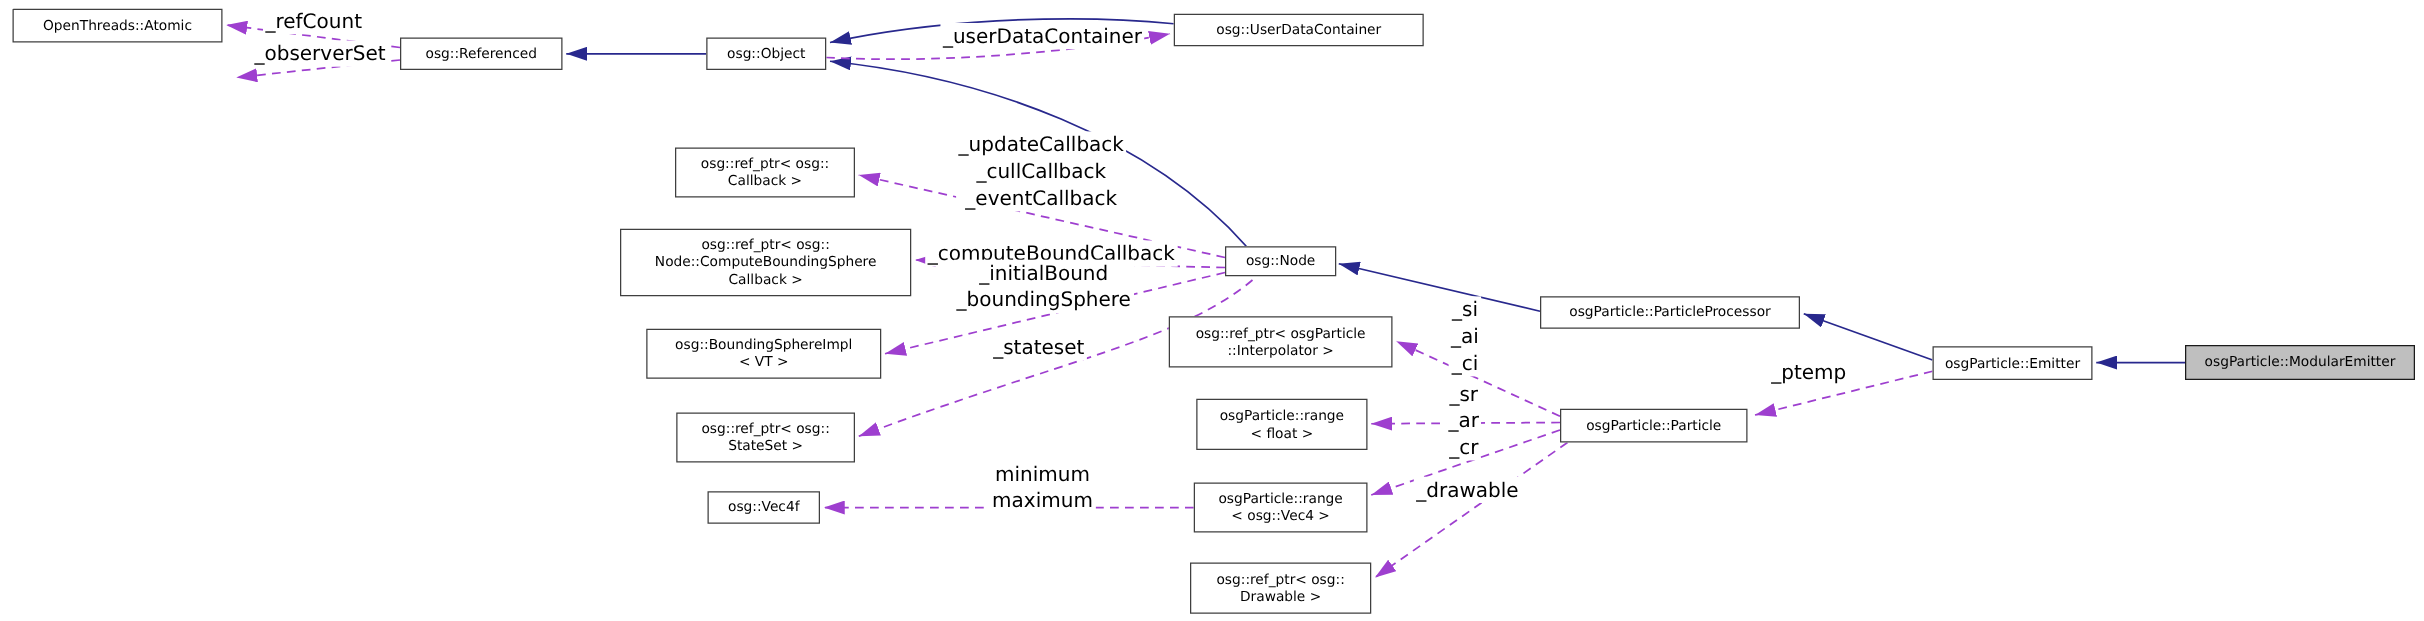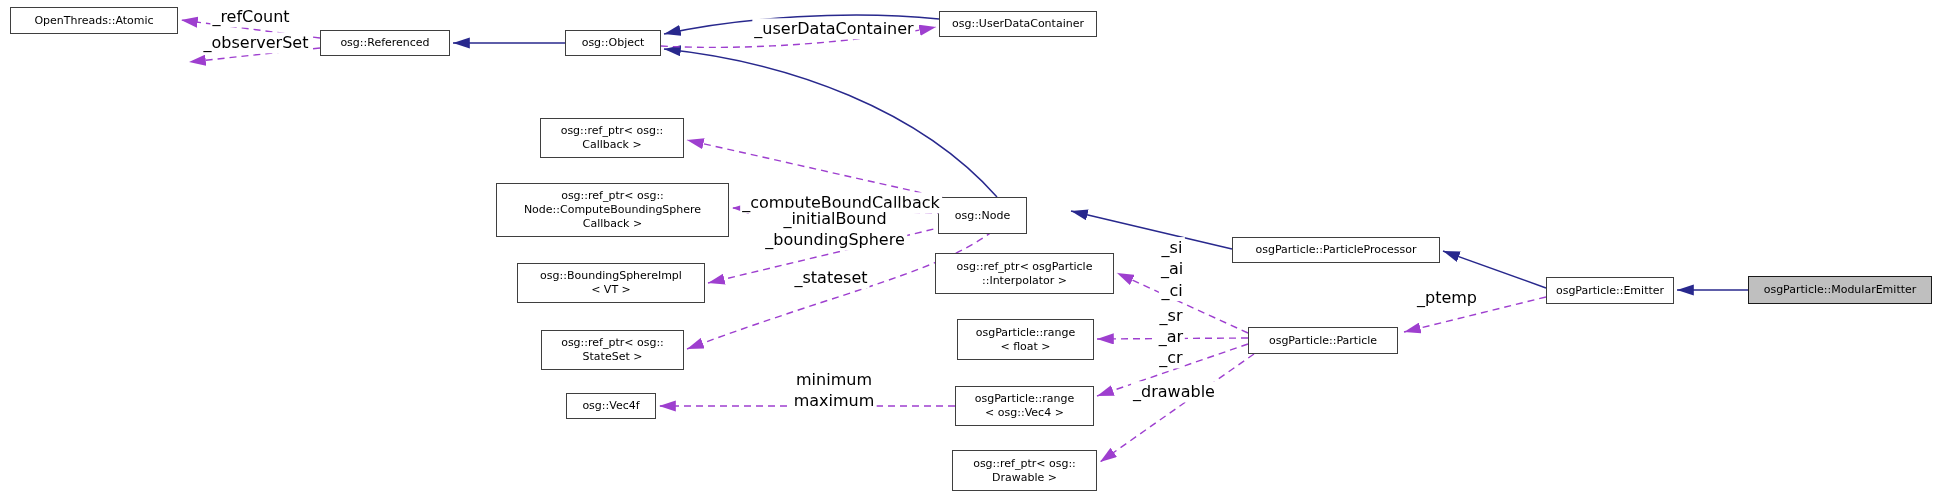--- a/index.html
+++ b/index.html
@@ -86,48 +86,51 @@
     <path class="edge-dashed" marker-end="url(#arrow-dashed)" d="M 1248,333 L 1117,273"></path>
     <path class="edge-dashed" marker-end="url(#arrow-dashed)" d="M 1248,338 L 1097,339"></path>
     <path class="edge-dashed" marker-end="url(#arrow-dashed)" d="M 1248,344 L 1097,396"></path>
     <path class="edge-dashed" marker-end="url(#arrow-dashed)" d="M 1254,354 L 1100,462"></path>
     <path class="edge-dashed" marker-end="url(#arrow-dashed)" d="M 1546,297 L 1404,332"></path>
   </svg>
 
   <div class="box" style="left:10px;top:7px;width:168px;height:27px">OpenThreads::Atomic</div>
   <div class="box" style="left:320px;top:30px;width:130px;height:26px">osg::Referenced</div>
   <div class="box" style="left:565px;top:30px;width:96px;height:26px">osg::Object</div>
-  <div class="box" style="left:939px;top:11px;width:158px;height:26px">osg::UserDataContainer</div>
+  <div class="box" style="left:939px;top:11px;width:200px;height:26px">osg::UserDataContainer</div>
   <div class="box" style="left:540px;top:118px;width:144px;height:40px">osg::ref_ptr&lt; osg::
 Callback &gt;</div>
   <div class="box" style="left:496px;top:183px;width:233px;height:54px">osg::ref_ptr&lt; osg::
 Node::ComputeBoundingSphere
 Callback &gt;</div>
   <div class="box" style="left:517px;top:263px;width:188px;height:40px">osg::BoundingSphereImpl
 &lt; VT &gt;</div>
   <div class="box" style="left:541px;top:330px;width:143px;height:40px">osg::ref_ptr&lt; osg::
 StateSet &gt;</div>
   <div class="box" style="left:566px;top:393px;width:90px;height:26px">osg::Vec4f</div>
-  <div class="box" style="left:938px;top:197px;width:89px;height:37px">osg::Node</div>
+  <div class="box" style="left:980px;top:197px;width:89px;height:24px">osg::Node</div>
   <div class="box" style="left:935px;top:253px;width:179px;height:41px">osg::ref_ptr&lt; osgParticle
 ::Interpolator &gt;</div>
   <div class="box" style="left:957px;top:319px;width:137px;height:41px">osgParticle::range
 &lt; float &gt;</div>
   <div class="box" style="left:955px;top:386px;width:139px;height:40px">osgParticle::range
 &lt; osg::Vec4 &gt;</div>
   <div class="box" style="left:952px;top:450px;width:145px;height:41px">osg::ref_ptr&lt; osg::
 Drawable &gt;</div>
   <div class="box" style="left:1232px;top:237px;width:208px;height:26px">osgParticle::ParticleProcessor</div>
   <div class="box" style="left:1248px;top:327px;width:150px;height:27px">osgParticle::Particle</div>
   <div class="box" style="left:1546px;top:277px;width:128px;height:27px">osgParticle::Emitter</div>
   <div class="box highlight" style="left:1748px;top:276px;width:184px;height:28px">osgParticle::ModularEmitter</div>
 
   <div class="elabel" style="left:251px;top:17px">_refCount</div>
   <div class="elabel" style="left:256px;top:43px">_observerSet</div>
   <div class="elabel" style="left:834px;top:29px">_userDataContainer</div>
+  <div class="elabel" style="left:833px;top:137px">_updateCallback
+_cullCallback
+_eventCallback</div>
   <div class="elabel" style="left:841px;top:203px">_computeBoundCallback</div>
   <div class="elabel" style="left:835px;top:229px">_initialBound
 _boundingSphere</div>
   <div class="elabel" style="left:831px;top:278px">_stateset</div>
   <div class="elabel" style="left:834px;top:390px">minimum
 maximum</div>
   <div class="elabel" style="left:1172px;top:269px">_si
 _ai
 _ci</div>
   <div class="elabel" style="left:1171px;top:326px">_sr

